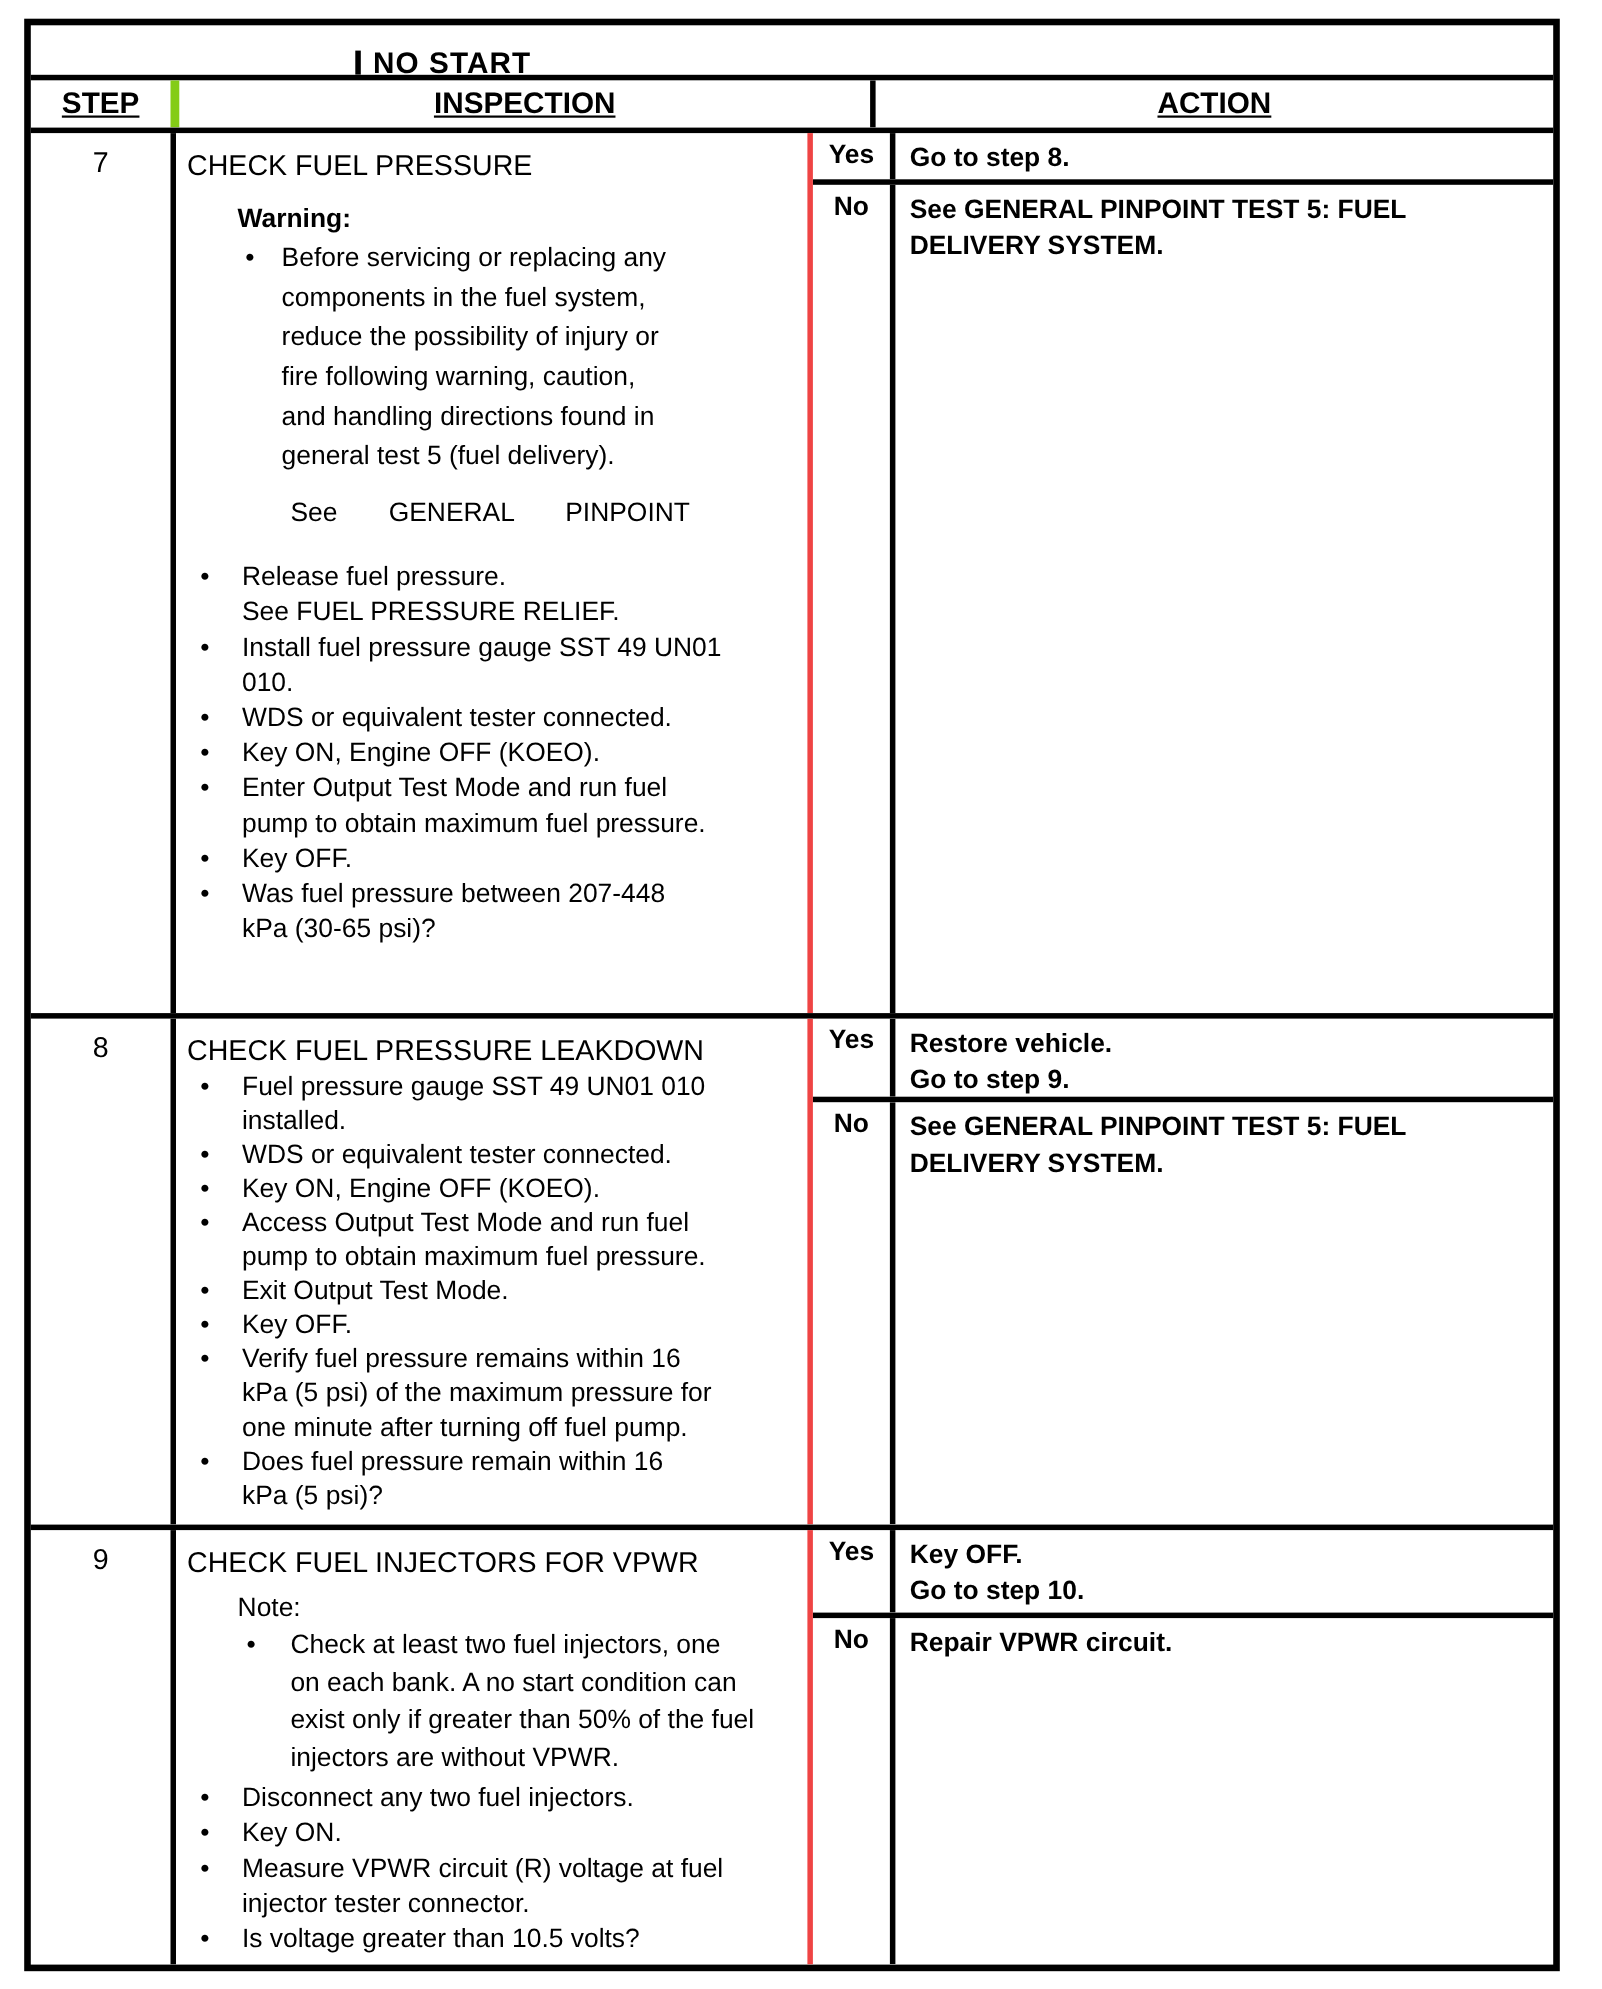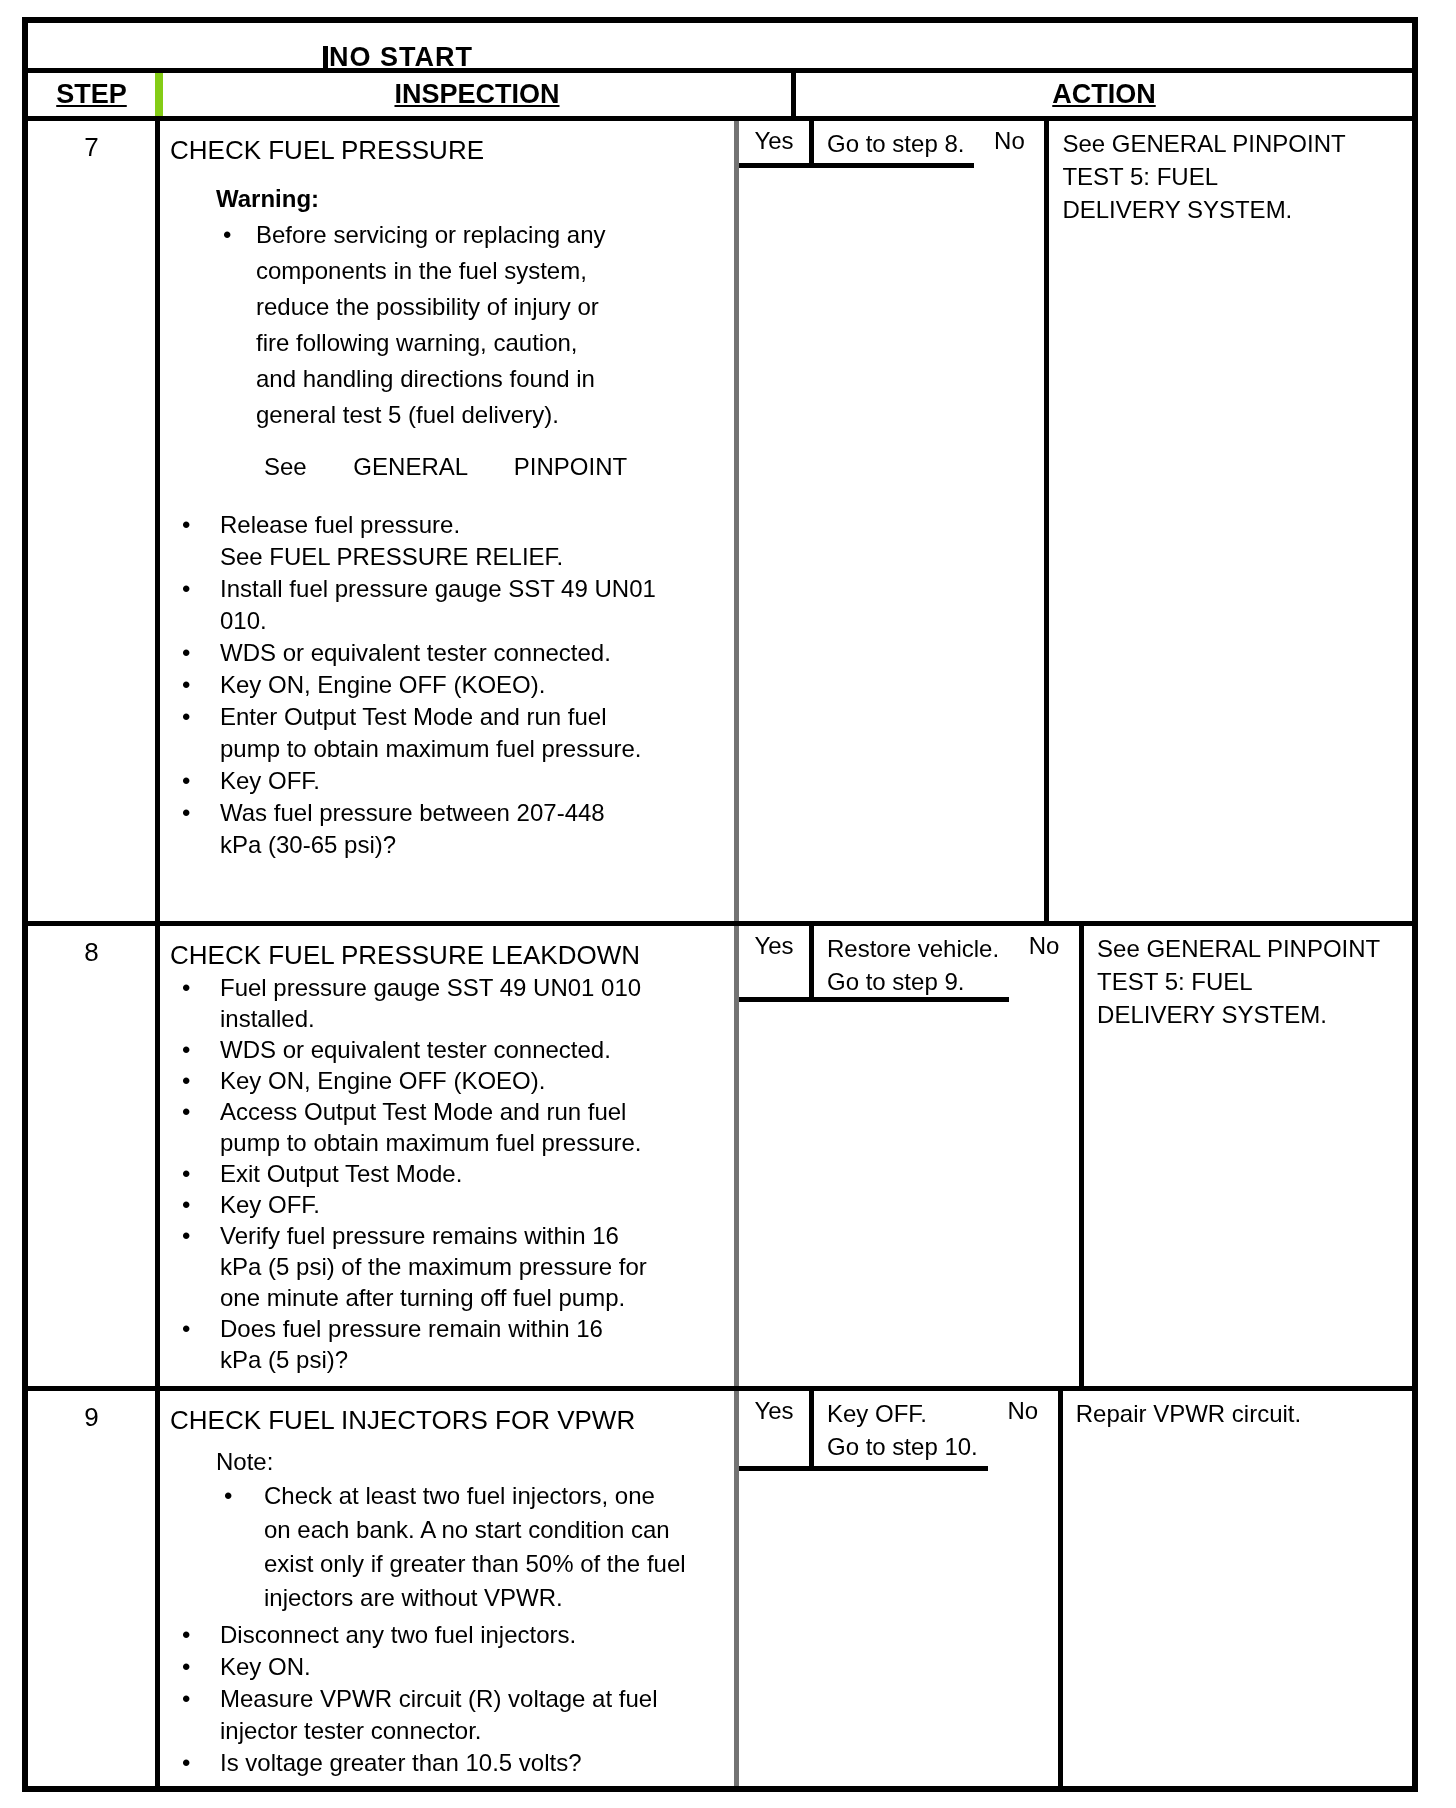--- a/index.html
+++ b/index.html
@@ -17,21 +17,21 @@
   }
   .row { display:flex; border-top:5px solid #000; box-sizing:border-box; flex:none; overflow:hidden; }
   .row.title-row { border-top:none; height:45px; }
   .cell { box-sizing:border-box; overflow:hidden; }
 
   
   .c-corner { width:295px; }
   .c-title {
     flex:1; border-left:5px solid #000;
     font-weight:bold; font-size:27px; letter-spacing:1px;
-    display:flex; align-items:center; padding-left:1px;margin-top:23px;
+    display:flex; align-items:center; padding-left:11px;margin-top:23px;
   }
 
   
   .header-row { height:48px;text-decoration:underline; }
   .header-row .cell {
     font-weight:bold; font-size:27px;
     display:flex; align-items:center; justify-content:center;
   }
   .c-step { width:127px; }
   .c-insp-h { width:636px; border-left:8px solid #84cc16; }
@@ -71,21 +71,21 @@
   .note-bullets .marker { width:40px; }
 
   .s7 { height:805px; }
   .s7 .main-bullets { margin-top:24px; }
   .s8 { height:465px; }
   .s8 .c-insp { line-height:31px; }
   .s9 { height:400px; }
   .s9 .main-bullets { margin-top:4px; }
 
   
-  .c-actionarea { flex:1; border-left:5px solid #737373; display:flex; flex-direction:row; }
+  .c-actionarea { flex:1; border-left:5px solid #ef4444; display:flex; flex-direction:column;font-weight:bold; }
   .action-sub { display:flex; flex:none; box-sizing:border-box; overflow:hidden; }
   .action-sub.yes { border-bottom:5px solid #000; }
   .action-sub.no { flex:1; }
   .s7 .action-sub.yes { height:47px; }
   .s8 .action-sub.yes { height:76px; }
   .s9 .action-sub.yes { height:80px; }
   .yn-label { width:70px; flex:none; text-align:center; padding-top:6px; font-size:24px; box-sizing:border-box; }
   .sub-text {
     flex:1; border-left:5px solid #000;
     padding:6px 10px 17px 13px;

